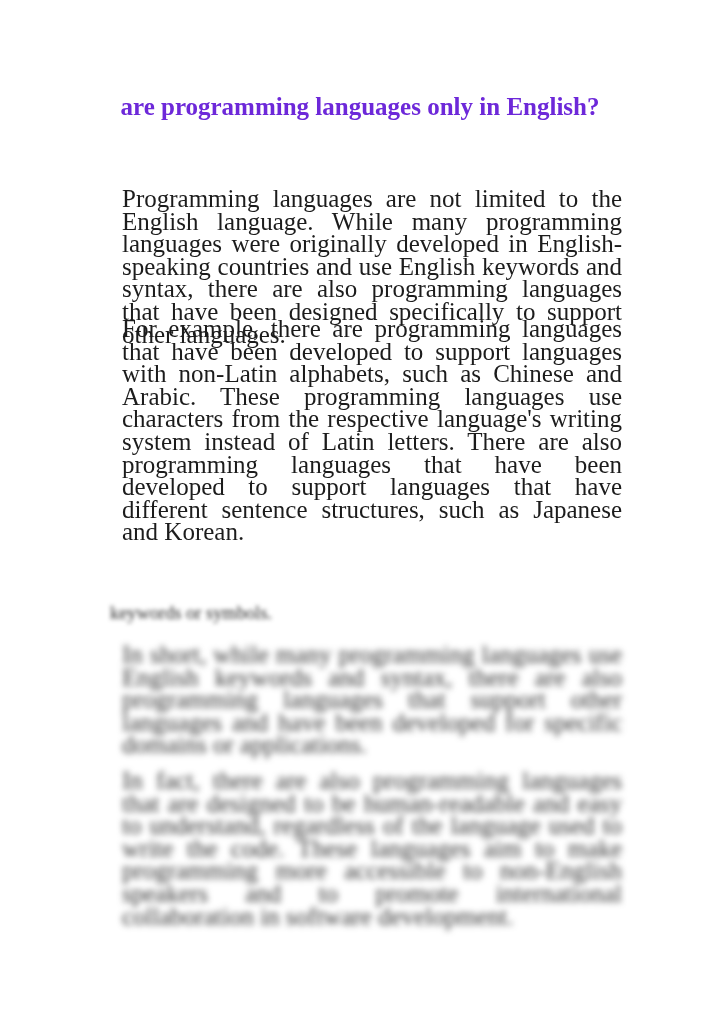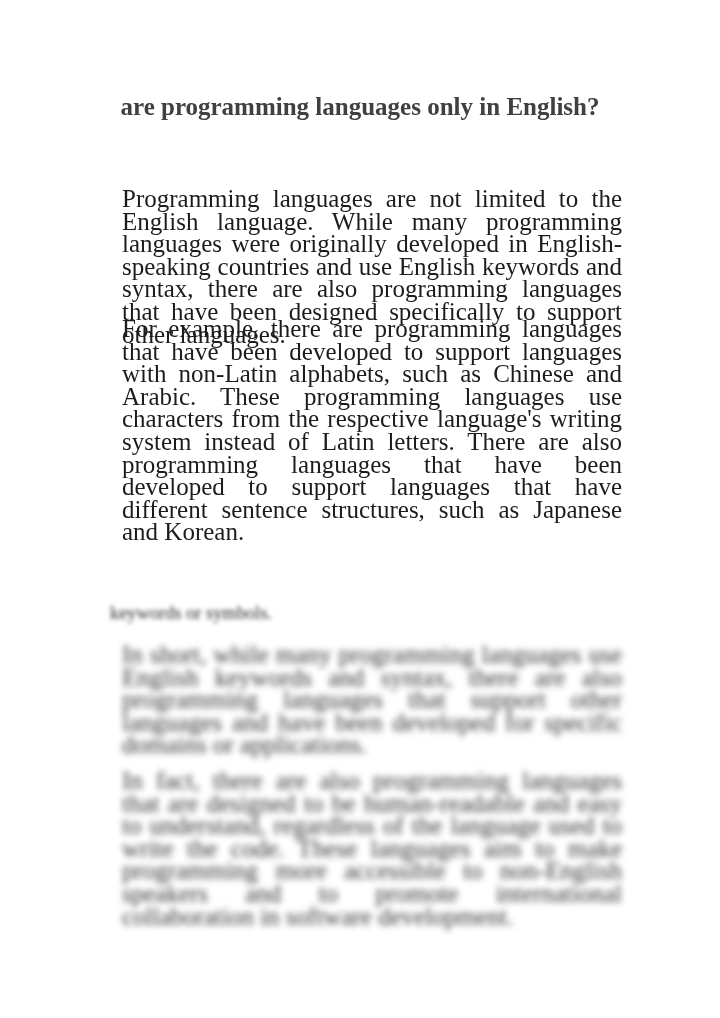--- a/index.html
+++ b/index.html
@@ -25,21 +25,21 @@
     .title {
       position: absolute;
       left: 110px;
       width: 500px;
       top: 91px;
       margin: 0;
       text-align: center;
       font-weight: bold;
       font-size: 25px;
       line-height: 32px;
-      color: #404040;
+      color: #6d28d9;
     }
     .body-text {
       position: absolute;
       left: 122px;
       width: 500px;
       margin: 0;
       text-align: justify;
       text-align-last: left;
       font-size: 25px;
       line-height: 22.6px;

